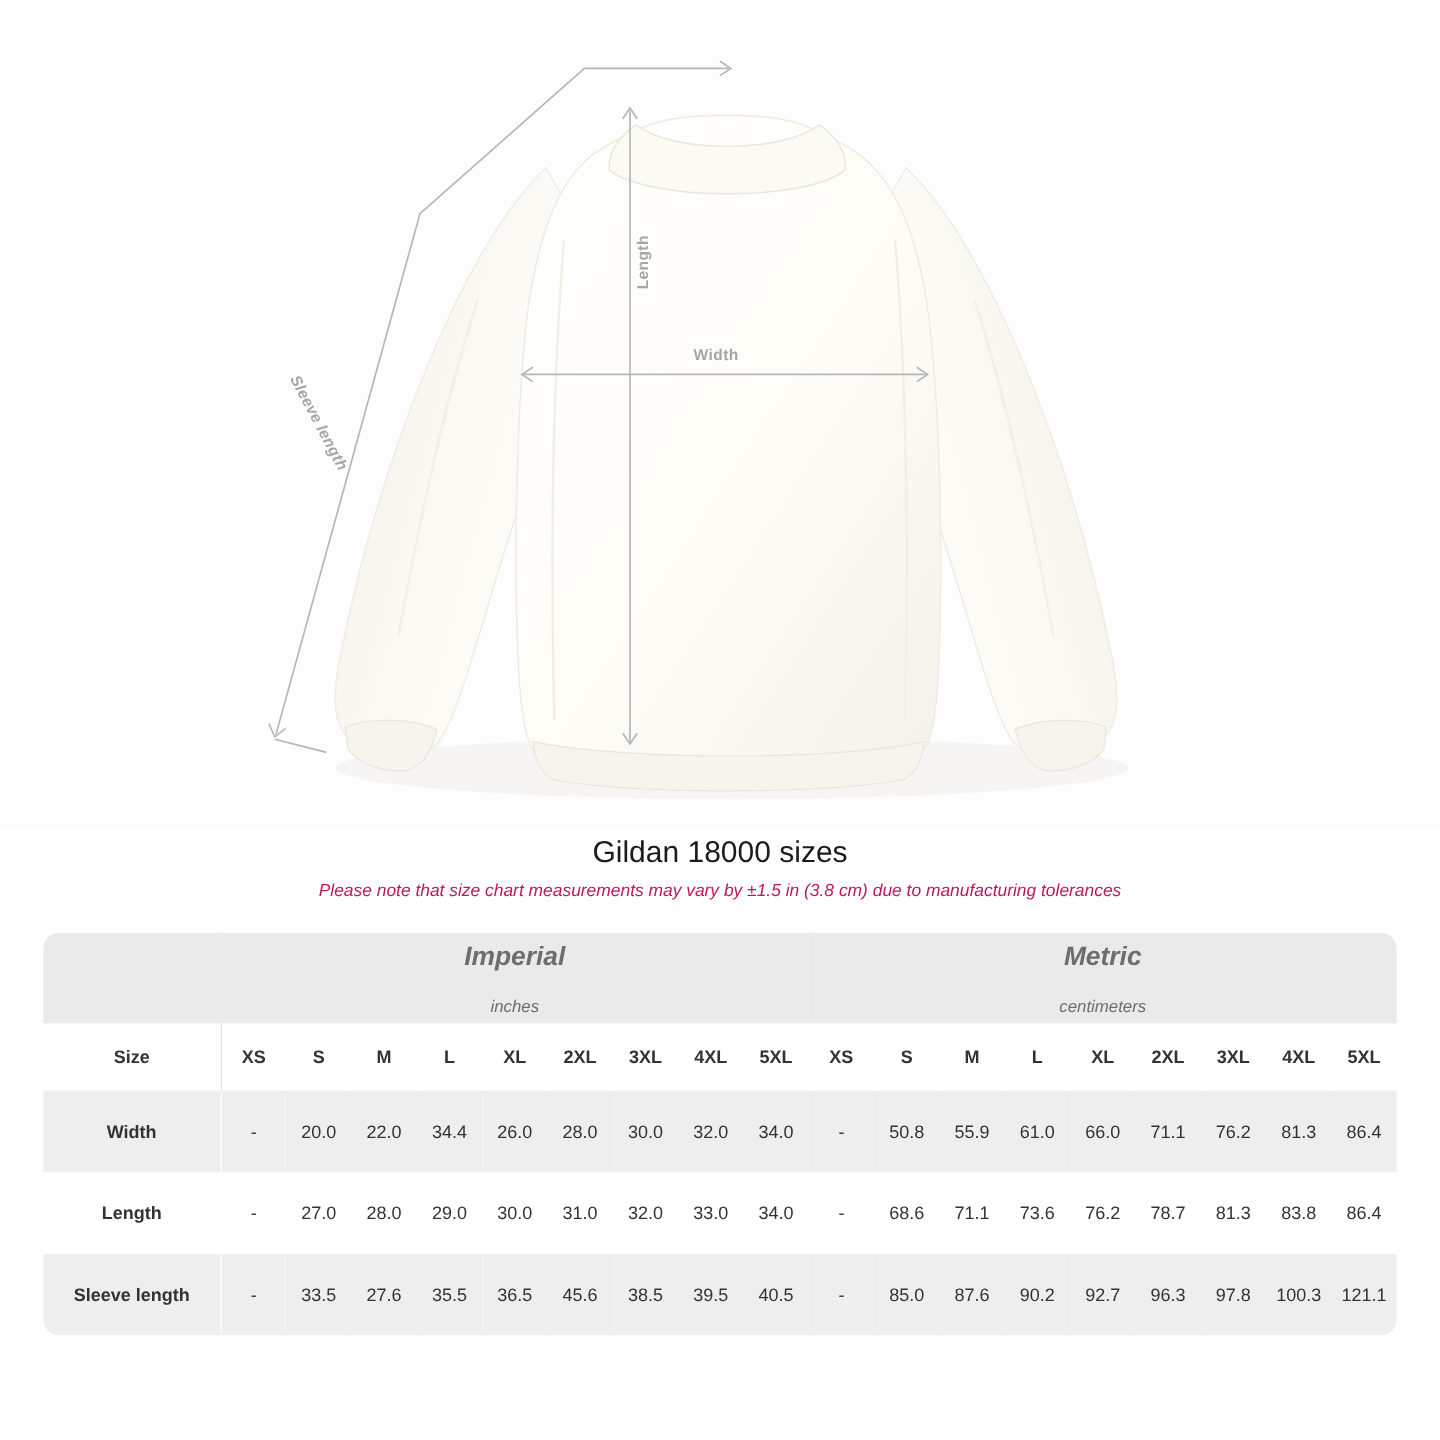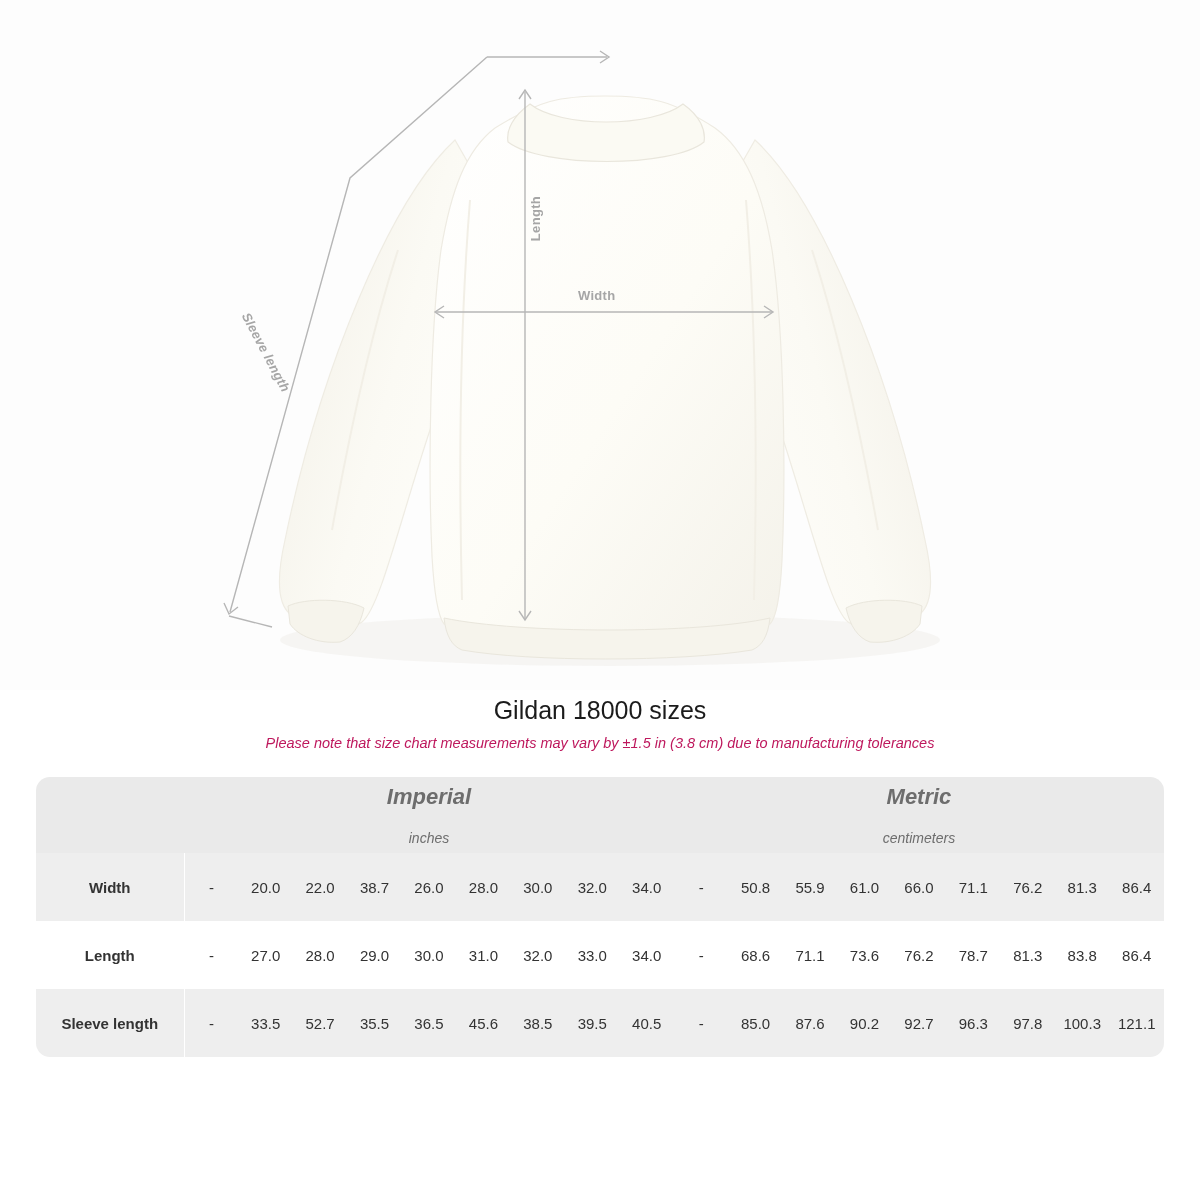--- a/index.html
+++ b/index.html
@@ -218,27 +218,48 @@
           <td colspan="9">
             <div class="unit-name">Imperial</div>
             <div class="unit-sub">inches</div>
           </td>
           <td colspan="9">
             <div class="unit-name">Metric</div>
             <div class="unit-sub">centimeters</div>
           </td>
         </tr>
 
+        <tr class="hdrrow">
+          <td class="col-size">Size</td>
+          <td class="cell">XS</td>
+          <td class="cell">S</td>
+          <td class="cell">M</td>
+          <td class="cell">L</td>
+          <td class="cell">XL</td>
+          <td class="cell">2XL</td>
+          <td class="cell">3XL</td>
+          <td class="cell">4XL</td>
+          <td class="cell">5XL</td>
+          <td class="cell">XS</td>
+          <td class="cell">S</td>
+          <td class="cell">M</td>
+          <td class="cell">L</td>
+          <td class="cell">XL</td>
+          <td class="cell">2XL</td>
+          <td class="cell">3XL</td>
+          <td class="cell">4XL</td>
+          <td class="cell">5XL</td>
+        </tr>
 
         <tr class="band">
           <td class="col-size rowlabel">Width</td>
           <td class="cell">-</td>
           <td class="cell">20.0</td>
           <td class="cell">22.0</td>
-          <td class="cell">38.7</td>
+          <td class="cell">34.4</td>
           <td class="cell">26.0</td>
           <td class="cell">28.0</td>
           <td class="cell">30.0</td>
           <td class="cell">32.0</td>
           <td class="cell">34.0</td>
           <td class="cell">-</td>
           <td class="cell">50.8</td>
           <td class="cell">55.9</td>
           <td class="cell">61.0</td>
           <td class="cell">66.0</td>
@@ -267,21 +288,21 @@
           <td class="cell">78.7</td>
           <td class="cell">81.3</td>
           <td class="cell">83.8</td>
           <td class="cell">86.4</td>
         </tr>
 
         <tr class="band">
           <td class="col-size rowlabel">Sleeve length</td>
           <td class="cell">-</td>
           <td class="cell">33.5</td>
-          <td class="cell">52.7</td>
+          <td class="cell">27.6</td>
           <td class="cell">35.5</td>
           <td class="cell">36.5</td>
           <td class="cell">45.6</td>
           <td class="cell">38.5</td>
           <td class="cell">39.5</td>
           <td class="cell">40.5</td>
           <td class="cell">-</td>
           <td class="cell">85.0</td>
           <td class="cell">87.6</td>
           <td class="cell">90.2</td>

